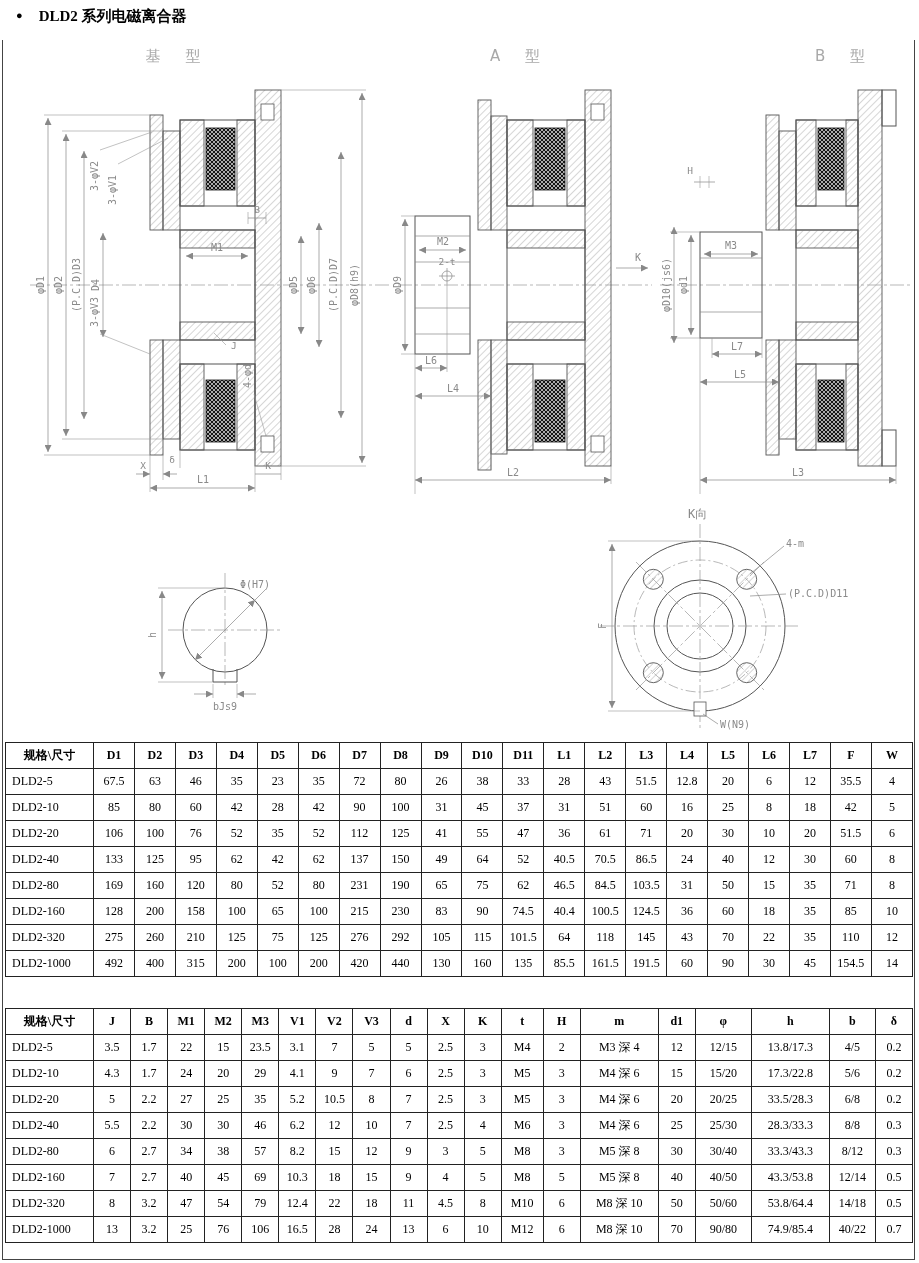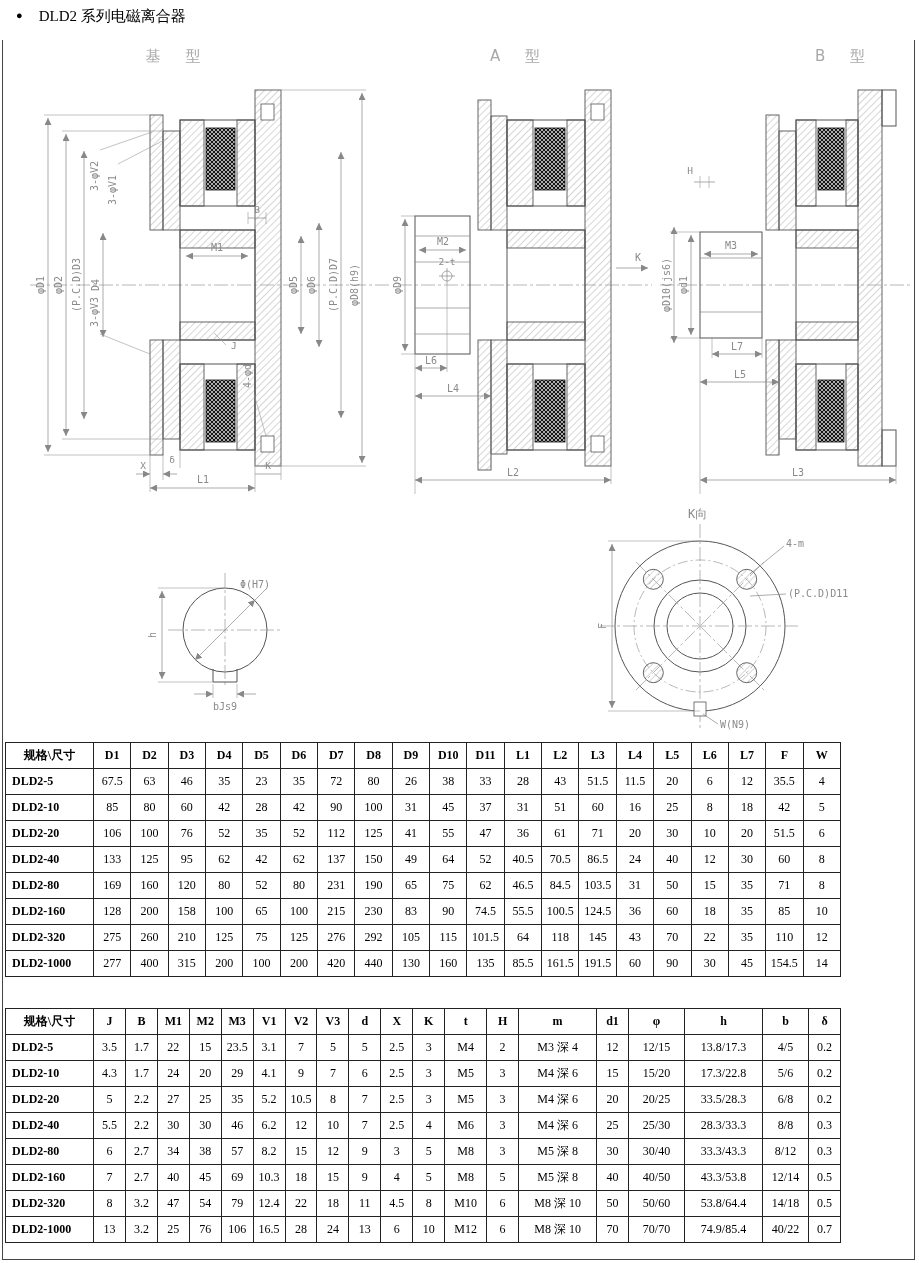--- a/index.html
+++ b/index.html
@@ -1,21 +1,21 @@
 <!DOCTYPE html>
 <html><head>
 <meta charset="utf-8">
 <style>
   html,body{margin:0;padding:0;background:#fff;}
   body{width:919px;height:1263px;position:relative;overflow:hidden;color:#000;
        font-family:"Liberation Serif","DejaVu Serif",serif;}
   .page-frame{position:absolute;left:2px;top:40px;width:913px;height:1220px;
        border-left:1px solid #444;border-right:1px solid #444;border-bottom:1px solid #444;
        box-sizing:border-box;pointer-events:none;}
-  .doc-title{position:absolute;top:7px;left:16px;font-weight:normal;font-size:15px;color:#000;
+  .doc-title{position:absolute;top:7px;left:16px;font-weight:bold;font-size:15px;color:#000;
        font-family:"Liberation Serif","DejaVu Serif",serif;}
   .doc-title .bullet{display:inline-block;margin-right:16px;font-size:11px;vertical-align:2px;}
   .drawing-svg{position:absolute;left:0;top:36px;}
 
   svg{font-family:"DejaVu Sans Mono","Liberation Mono",monospace;}
   .ttl{fill:#a8a8a8;font-size:15px;letter-spacing:10px;font-family:"DejaVu Sans","Liberation Sans",sans-serif;}
   .ol{fill:none;stroke:#555;stroke-width:1;}
   .hat{fill:url(#hatch);stroke:#555;stroke-width:0.9;}
   .coil{fill:url(#coilpat);stroke:#111;stroke-width:0.8;}
   .hole{fill:#fff;stroke:#555;stroke-width:0.8;}
@@ -23,29 +23,29 @@
   .cl{fill:none;stroke:#999;stroke-width:0.7;stroke-dasharray:14 3 3 3;}
   .clc{fill:none;stroke:#999;stroke-width:0.7;stroke-dasharray:10 3 2 3;}
   .ext{stroke:#999;stroke-width:0.6;}
   .thin{fill:none;stroke:#888;stroke-width:0.7;}
   .dim{stroke:#888;stroke-width:0.7;marker-start:url(#arr);marker-end:url(#arr);}
   .arrL{stroke:#888;stroke-width:0.7;marker-end:url(#arr);}
   .lbl{fill:#8a8a8a;font-size:10px;}
   .lbl2{fill:#8a8a8a;font-size:12px;}
   .sm{font-size:9.5px;}
 
-  .table-wrap{position:absolute;left:5px;width:836px;}
+  .table-wrap{position:absolute;left:5px;width:908px;}
   .t1{top:742px;}
   .t2{top:1008px;}
   table{width:100%;border-collapse:collapse;table-layout:fixed;
         font-family:"Liberation Serif","DejaVu Serif",serif;}
   th,td{border:1px solid #222;text-align:center;font-size:12px;padding:5px 0;
         white-space:nowrap;overflow:hidden;line-height:1.25;}
   th{font-weight:700;}
-  td:first-child{font-weight:700;text-align:left;padding-left:6px;}
+  td:first-child{font-weight:400;text-align:left;padding-left:6px;}
   th:first-child{text-align:center;}
 </style>
 </head>
 <body>
 
 <div class="doc-title">
   <span class="bullet">●</span><span>DLD2 系列电磁离合器</span>
 </div>
 
 <div class="page-frame"></div>
@@ -348,21 +348,21 @@
           <td>23</td>
           <td>35</td>
           <td>72</td>
           <td>80</td>
           <td>26</td>
           <td>38</td>
           <td>33</td>
           <td>28</td>
           <td>43</td>
           <td>51.5</td>
-          <td>11.5</td>
+          <td>12.8</td>
           <td>20</td>
           <td>6</td>
           <td>12</td>
           <td>35.5</td>
           <td>4</td>
         </tr>
         <tr>
           <td>DLD2-10</td>
           <td>85</td>
           <td>80</td>
@@ -460,21 +460,21 @@
           <td>200</td>
           <td>158</td>
           <td>100</td>
           <td>65</td>
           <td>100</td>
           <td>215</td>
           <td>230</td>
           <td>83</td>
           <td>90</td>
           <td>74.5</td>
-          <td>55.5</td>
+          <td>40.4</td>
           <td>100.5</td>
           <td>124.5</td>
           <td>36</td>
           <td>60</td>
           <td>18</td>
           <td>35</td>
           <td>85</td>
           <td>10</td>
         </tr>
         <tr>
@@ -495,21 +495,21 @@
           <td>145</td>
           <td>43</td>
           <td>70</td>
           <td>22</td>
           <td>35</td>
           <td>110</td>
           <td>12</td>
         </tr>
         <tr>
           <td>DLD2-1000</td>
-          <td>277</td>
+          <td>492</td>
           <td>400</td>
           <td>315</td>
           <td>200</td>
           <td>100</td>
           <td>200</td>
           <td>420</td>
           <td>440</td>
           <td>130</td>
           <td>160</td>
           <td>135</td>
@@ -740,20 +740,20 @@
           <td>16.5</td>
           <td>28</td>
           <td>24</td>
           <td>13</td>
           <td>6</td>
           <td>10</td>
           <td>M12</td>
           <td>6</td>
           <td>M8 深 10</td>
           <td>70</td>
-          <td>70/70</td>
+          <td>90/80</td>
           <td>74.9/85.4</td>
           <td>40/22</td>
           <td>0.7</td>
         </tr>
       </tbody>
     </table>
 </div>
 
 </body></html>

